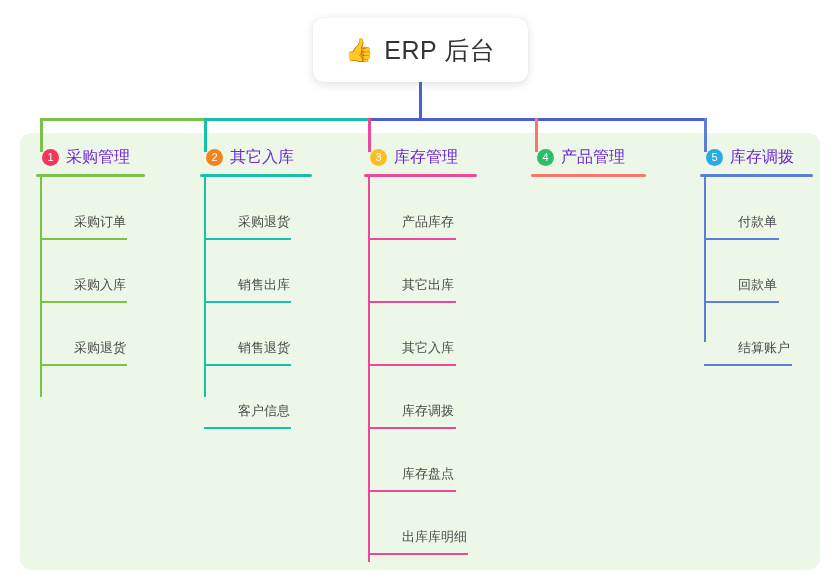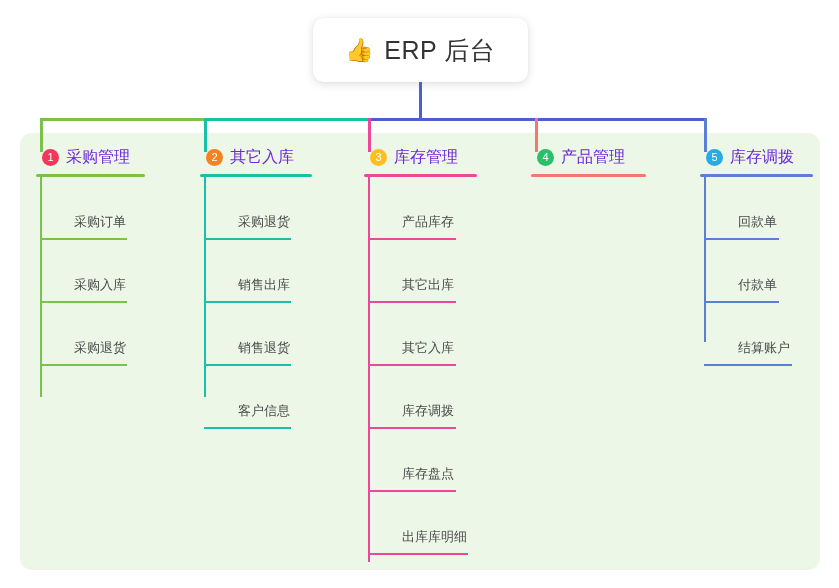--- a/index.html
+++ b/index.html
@@ -247,26 +247,26 @@
     </div>
     <div class="column" style="left: 700px;">
       <div class="col-head">
         <span class="badge" style="background: rgb(41, 171, 226);">5</span>
         <span class="col-title">库存调拨</span>
       </div>
       <div class="col-rule" style="width: 113px; background: rgb(91, 127, 212);"></div>
       <div class="leaves">
         <div class="spine" style="background: rgb(91, 127, 212); height: 165px;"></div>
         <div class="leaf">
+          <span class="leaf-label">付款单</span>
+          <div class="leaf-rule" style="width: 75px; background: rgb(91, 127, 212);"></div>
+        </div>
+        <div class="leaf">
           <span class="leaf-label">回款单</span>
           <div class="leaf-rule" style="width: 75px; background: rgb(91, 127, 212);"></div>
         </div>
         <div class="leaf">
-          <span class="leaf-label">付款单</span>
-          <div class="leaf-rule" style="width: 75px; background: rgb(91, 127, 212);"></div>
-        </div>
-        <div class="leaf">
           <span class="leaf-label">结算账户</span>
           <div class="leaf-rule" style="width: 88px; background: rgb(91, 127, 212);"></div>
         </div>
       </div>
     </div>
   </div>
 
 </body></html>

